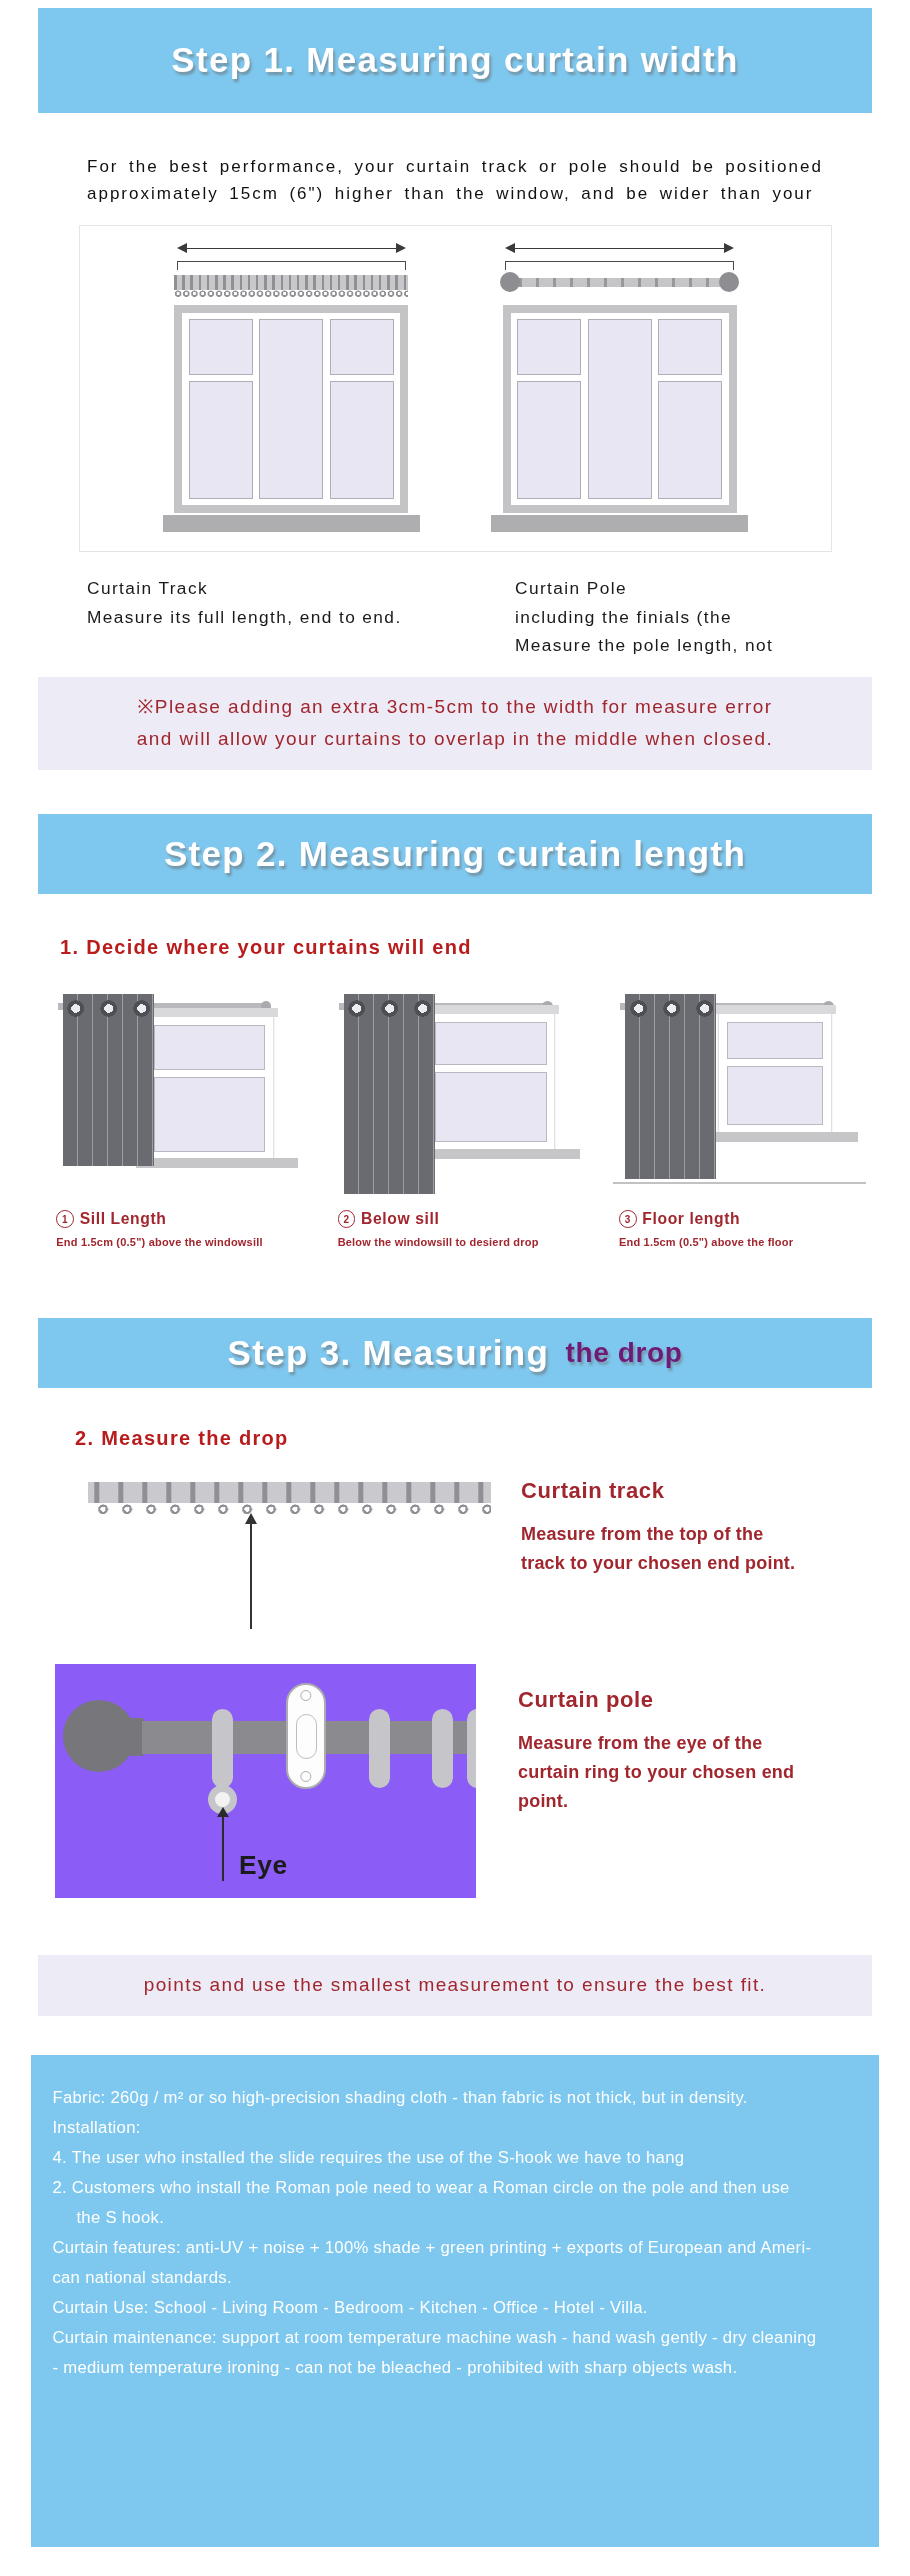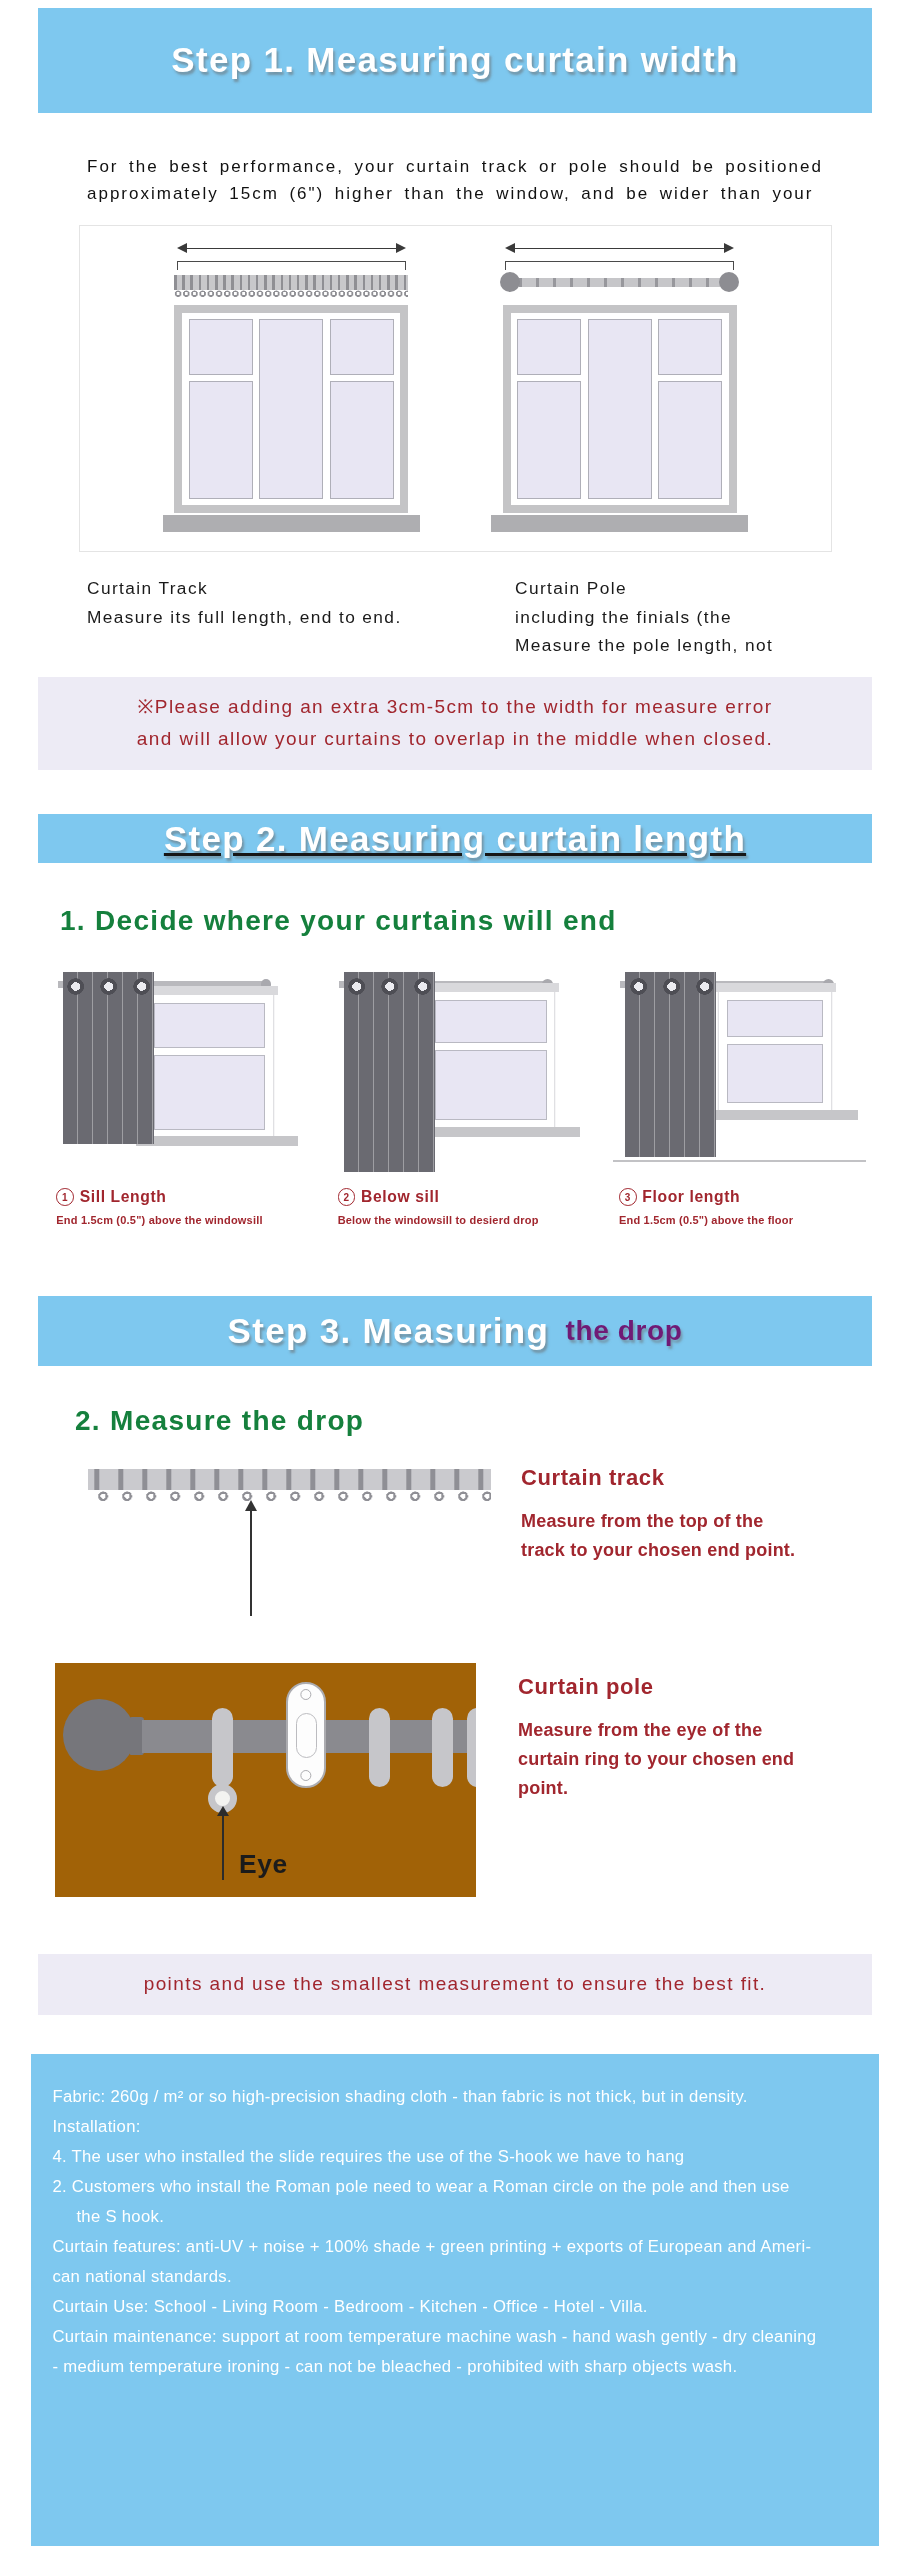--- a/index.html
+++ b/index.html
@@ -9,21 +9,21 @@
   }
   .band{
     margin:0 38px;height:74px;background:#7EC8EF;
     display:flex;align-items:center;justify-content:center;
   }
   .band-title{
     color:#ffffff;font-size:35px;font-weight:700;letter-spacing:1.3px;
     text-shadow:1.9px 2.5px 2.5px rgba(105,105,105,0.55);
   }
   .band1{margin-top:7.5px;height:105px;}
-  .band2{margin-top:44px;height:49px;text-decoration:underline;}
+  .band2{margin-top:44px;height:80px;}
   .band3{margin-top:70px;height:70px;}
   .band-sub{
     color:#701a75;font-size:28px;font-weight:700;letter-spacing:0.6px;margin-left:16.4px;
     text-shadow:1.9px 2.5px 2.5px rgba(105,105,105,0.5);
   }
   .intro{
     margin:40px 38px 0 87px;font-size:17px;line-height:1.62;
     letter-spacing:2px;word-spacing:3.8px;color:#111;
   }
   
@@ -61,21 +61,21 @@
   .cap{font-size:17.3px;letter-spacing:1.4px;line-height:1.63;color:#1a1a1a;}
   .cap-left{width:390px;}
   .cap-right{width:352px;margin-left:38px;}
   
   .warn{
     margin:17.6px 38px 0;background:#EDEBF5;text-align:center;
     padding:14px 0;color:#A1262E;font-size:19px;letter-spacing:1.4px;line-height:1.73;
   }
   .warn2{margin-top:57px;}
   
-  .subhead{margin:42px 0 0 60px;font-size:28px;font-weight:700;letter-spacing:1.3px;color:#15803d;}
+  .subhead{margin:42px 0 0 60px;font-size:20px;font-weight:700;letter-spacing:1.3px;color:#b91c1c;}
   .subhead3{margin:39px 0 0 75px;}
   .tiles{display:flex;gap:28px;margin:25px 44px 0 50px;}
   .tile{flex:1;}
   .tile-art{position:relative;height:211px;}
   .t-pole{position:absolute;left:7.5px;top:19px;right:35px;height:7px;background:#B9B9BD;}
   .t-pole::after{content:"";position:absolute;right:-3.1px;top:-1.9px;width:10.7px;height:10.7px;border-radius:50%;background:#A9A9AE;}
   .t-window{position:absolute;background:#fff;box-shadow:0 0 0 1.3px #E0E0E3;padding:7.5px;box-sizing:border-box;display:flex;flex-direction:column;gap:7.5px;}
   .t-window::before{content:"";position:absolute;left:-5px;right:-5px;top:-8.8px;height:8.8px;background:#D9D9DC;}
   .t-p1{height:34%;background:#E8E6F3;border:1.3px solid #B9B9C2;}
   .t-p2{flex:1;background:#E8E6F3;border:1.3px solid #B9B9C2;}
@@ -111,21 +111,21 @@
     background-image:radial-gradient(circle at 8.8px 6.3px,transparent 2.5px,#8F8F95 2.5px 4.7px,transparent 5px);
     background-size:24px 14px;background-position:6.3px 0;background-repeat:repeat-x;}
   .track3-arrow{position:relative;width:1.9px;height:106px;background:#333;margin:20px 0 0 162px;}
   .track3-arrow::before{content:"";position:absolute;top:-10px;left:-5.3px;
     border-left:6.3px solid transparent;border-right:6.3px solid transparent;border-bottom:11.3px solid #333;}
   .s3txt{margin-left:30px;}
   .s3txt-pole{margin-left:42px;padding-top:22.6px;}
   .red-h{font-size:22px;font-weight:800;color:#A1262E;letter-spacing:0.6px;}
   .red-p{margin-top:16.4px;font-size:18px;font-weight:700;color:#A1262E;line-height:1.62;letter-spacing:0.2px;}
   
-  .pole-panel{position:relative;width:421px;height:234px;background:#a16207;overflow:hidden;flex:none;margin-top:12px;}
+  .pole-panel{position:relative;width:421px;height:234px;background:#8b5cf6;overflow:hidden;flex:none;}
   .pp-finial{position:absolute;left:7.5px;top:36px;width:72px;height:72px;border-radius:50%;background:#76767B;}
   .pp-neck{position:absolute;left:74px;top:54px;width:15px;height:38px;background:#76767B;border-radius:3.1px;}
   .pp-pole{position:absolute;left:87px;top:57px;right:-3.1px;height:33px;background:#8A8A8F;}
   .pp-ring{position:absolute;top:45px;width:21.4px;height:79px;background:#C6C6CA;border-radius:10.7px;}
   .pp-r1{left:157px;}
   .pp-r2{left:314px;}
   .pp-r3{left:377px;}
   .pp-r4{left:412px;}
   .pp-eye{position:absolute;left:153px;top:121px;width:29px;height:29px;border-radius:50%;
     border:7.5px solid #C6C6CA;background:#F3F3F1;box-sizing:border-box;}

